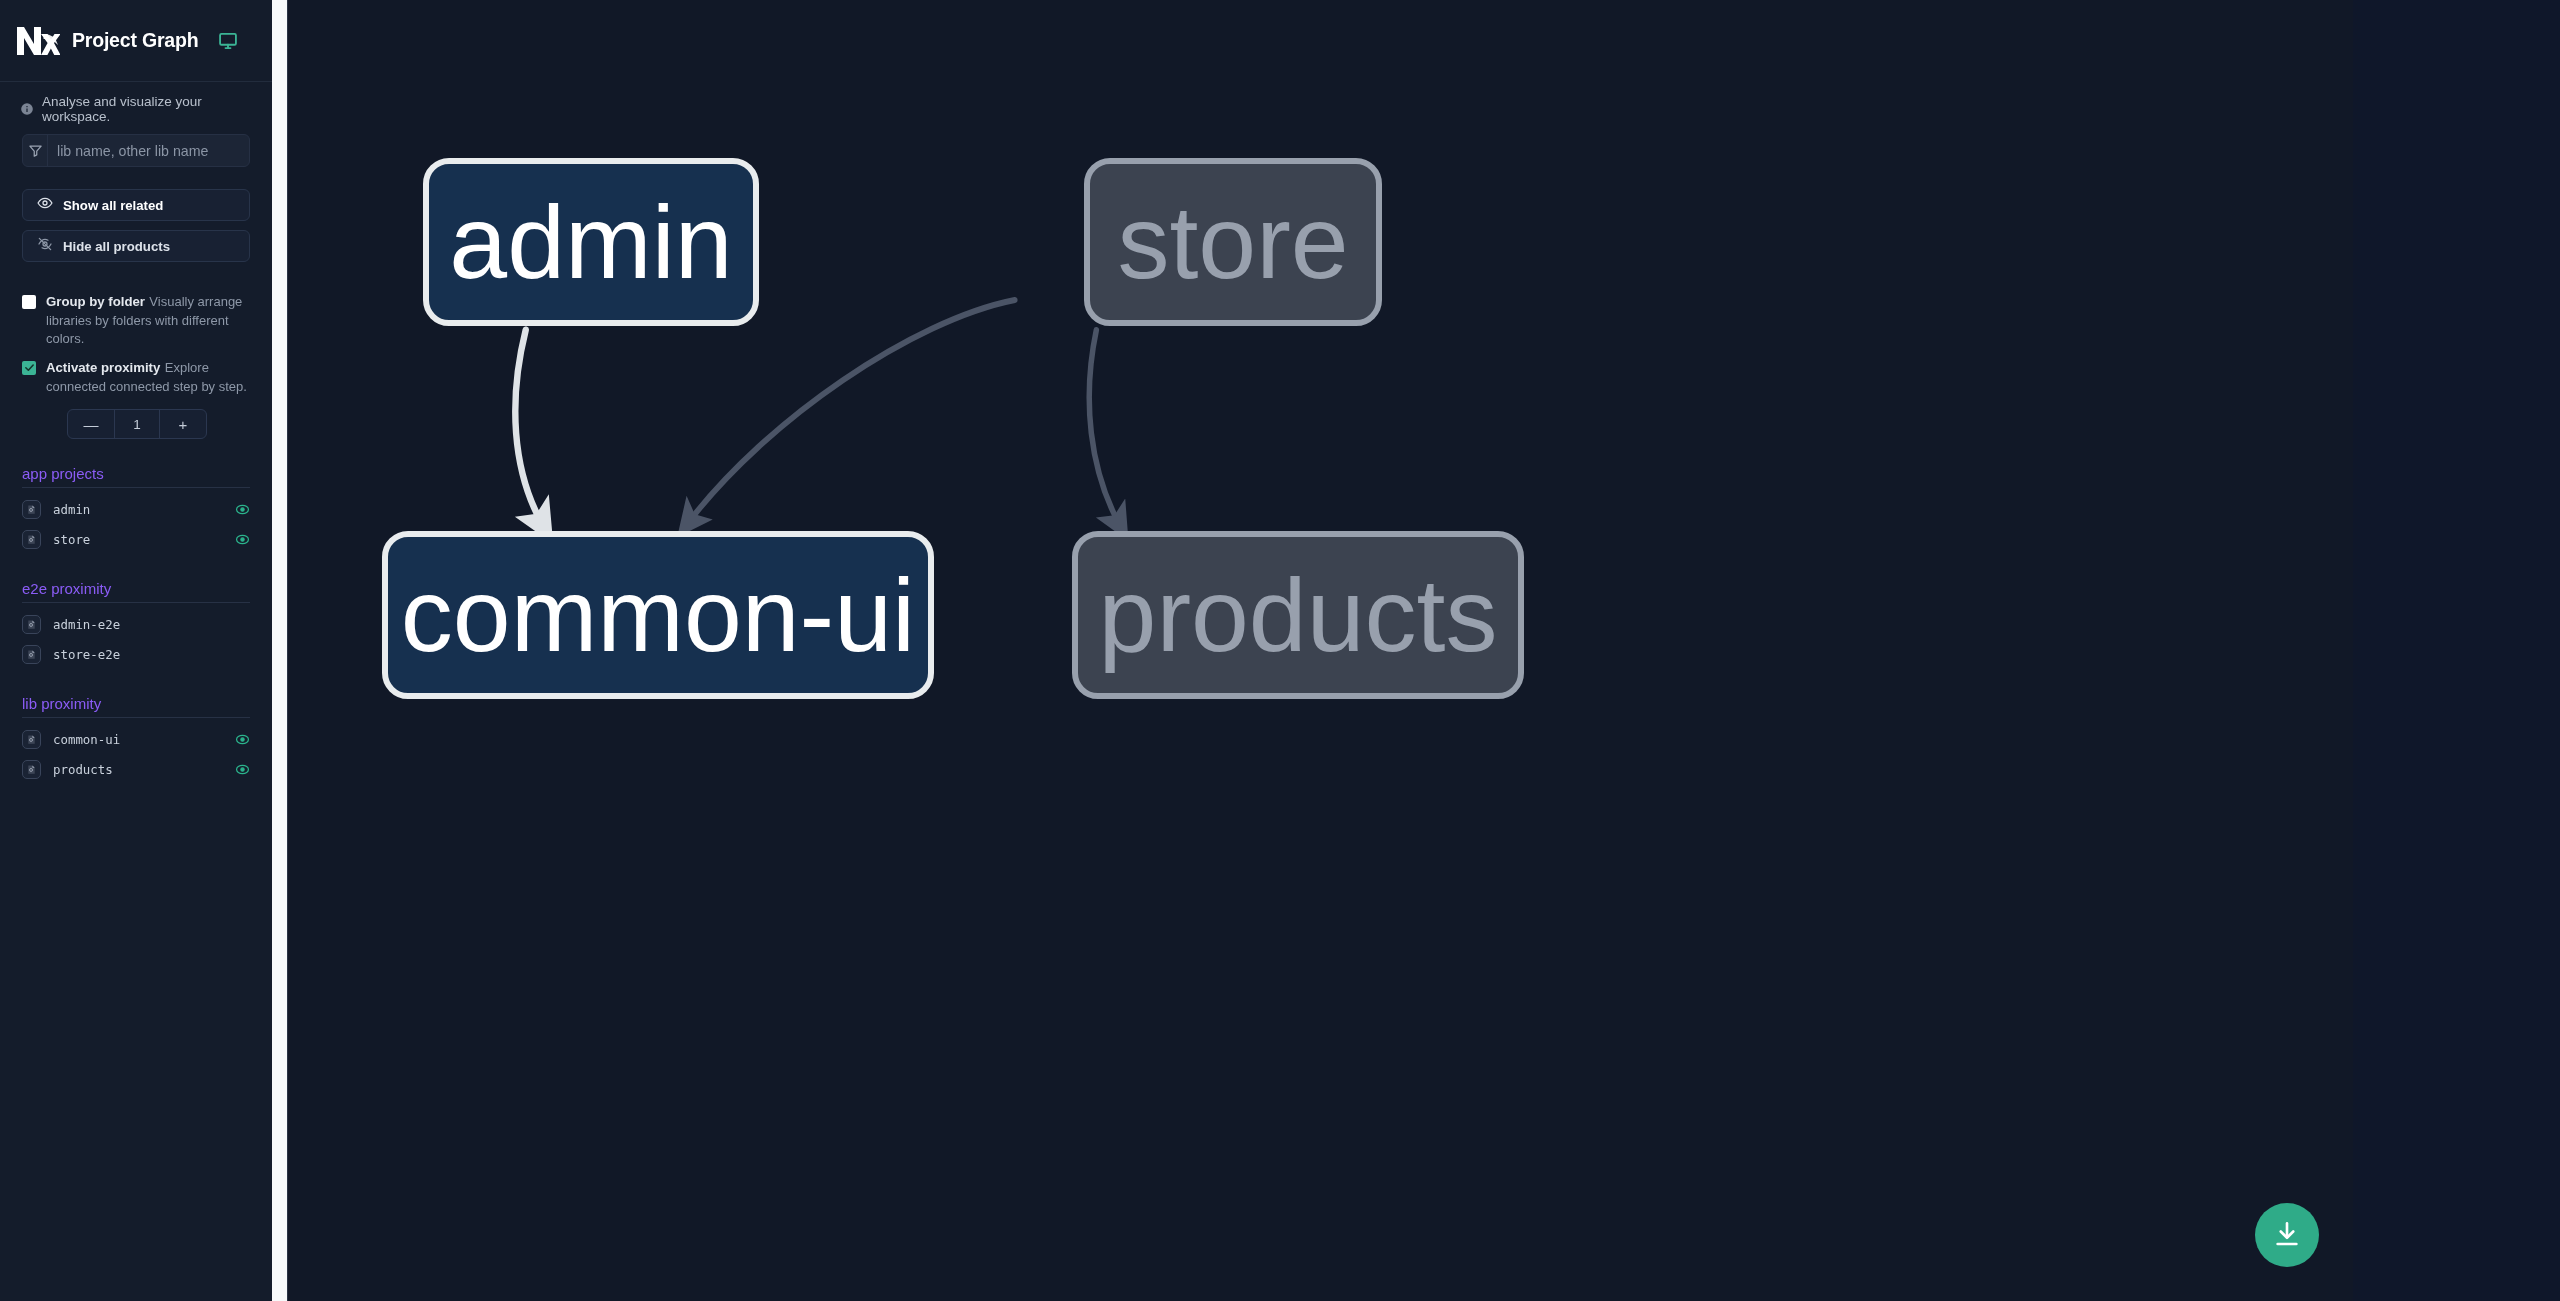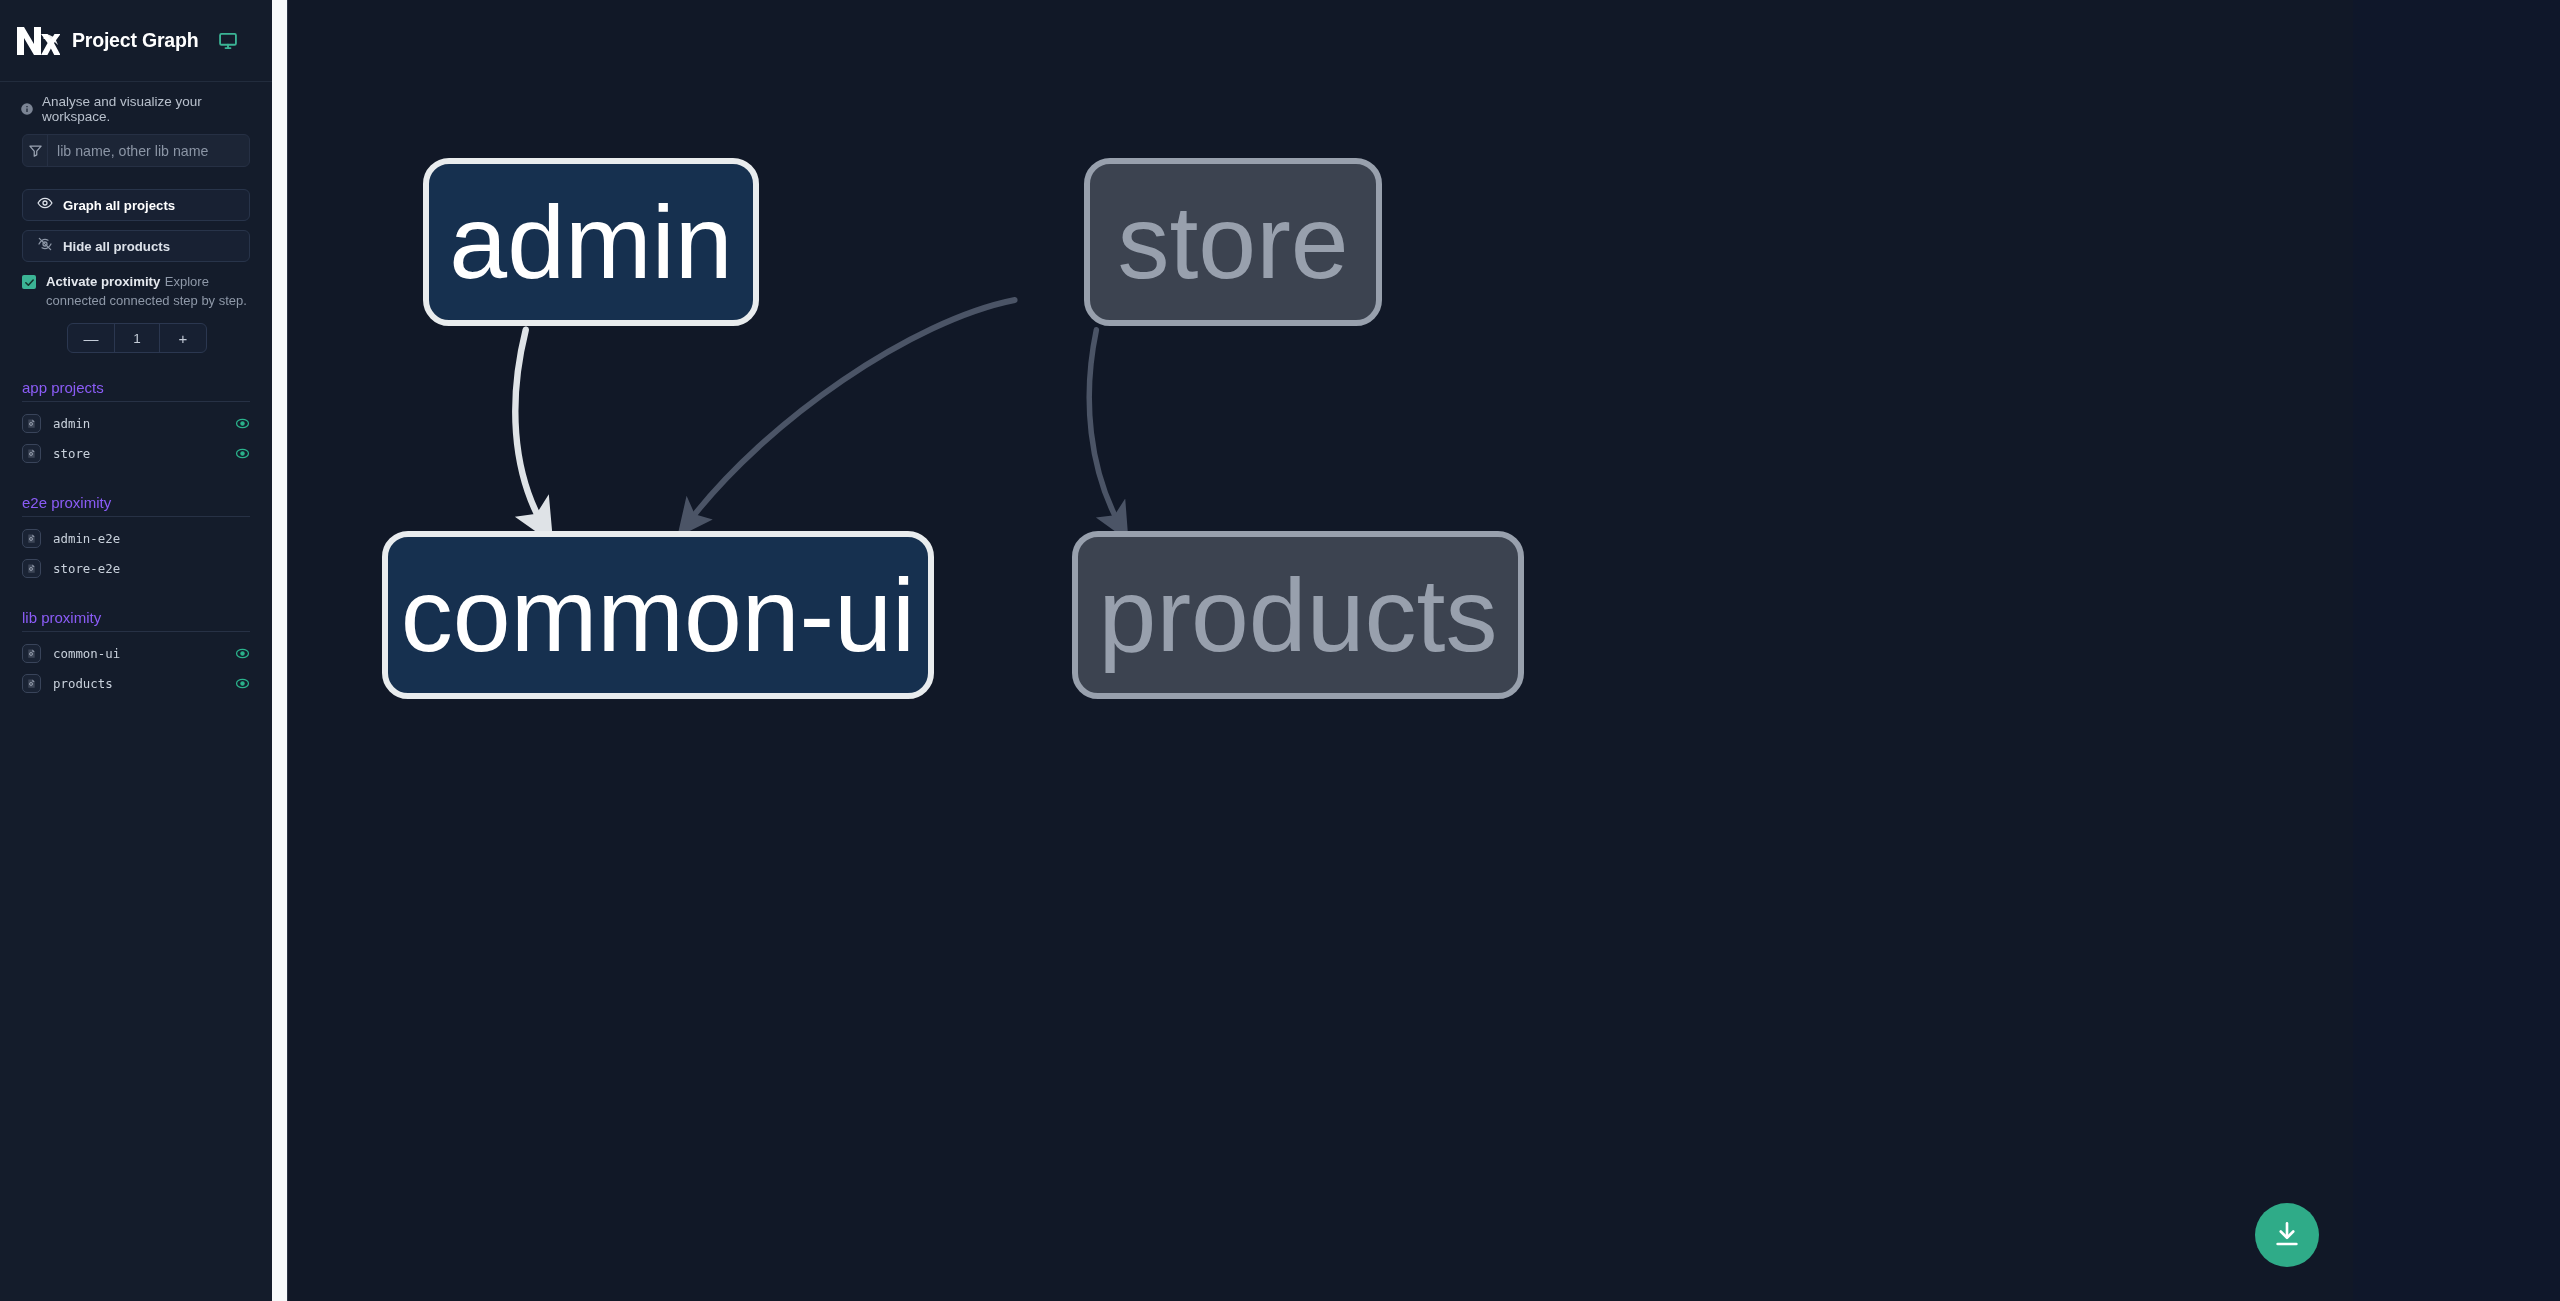--- a/index.html
+++ b/index.html
@@ -231,35 +231,42 @@
       
 
       <div class="btn-stack">
         <div class="sb-btn show">
           <span>
             <svg viewBox="0 0 24 24" fill="none" stroke="currentColor" stroke-width="1.9">
               <path d="M1.6 12S5.6 5 12 5s10.4 7 10.4 7-4 7-10.4 7S1.6 12 1.6 12z"></path>
               <circle cx="12" cy="12" r="3"></circle>
             </svg>
           </span>
-          <span class="lbl">Graph all projects</span>
+          <span class="lbl">Show all related</span>
         </div>
         <div class="sb-btn hide">
           <span>
             <svg viewBox="0 0 24 24" fill="none" stroke="currentColor" stroke-width="1.9" stroke-linecap="round">
               <path d="M3 12s4-7 9-7c1.7 0 3.2.5 4.5 1.3M21 12s-4 7-9 7c-1.7 0-3.2-.5-4.5-1.3"></path>
               <circle cx="12" cy="12" r="3"></circle>
               <path d="M3.5 3.5l17 17"></path>
             </svg>
           </span>
           <span class="lbl">Hide all products</span>
         </div>
       </div>
 
       
+      <div class="check-row group-blk">
+        <span class="cbx white"></span>
+        <span class="check-txt">
+          <span class="check-title">Group by folder</span>
+          <span class="check-desc">Visually arrange libraries by folders with different colors.</span>
+        </span>
+      </div>
 
       
       <div class="check-row">
         <span class="cbx green">
           <svg viewBox="0 0 24 24" fill="none" stroke="currentColor" stroke-width="3.4" stroke-linecap="round" stroke-linejoin="round">
             <path d="M4 12.5l5.5 5.5L20 6.5"></path>
           </svg>
         </span>
         <span class="check-txt">
           <span class="check-title">Activate proximity</span>

